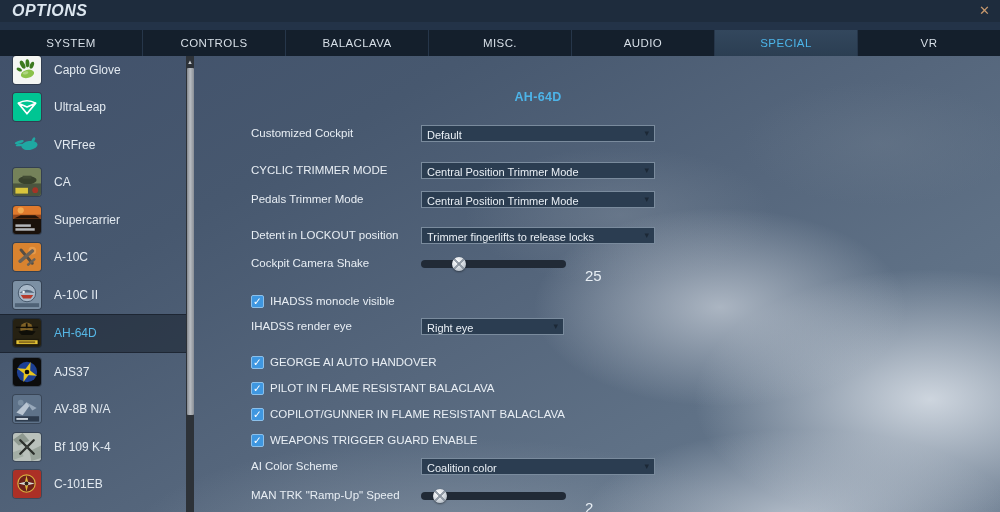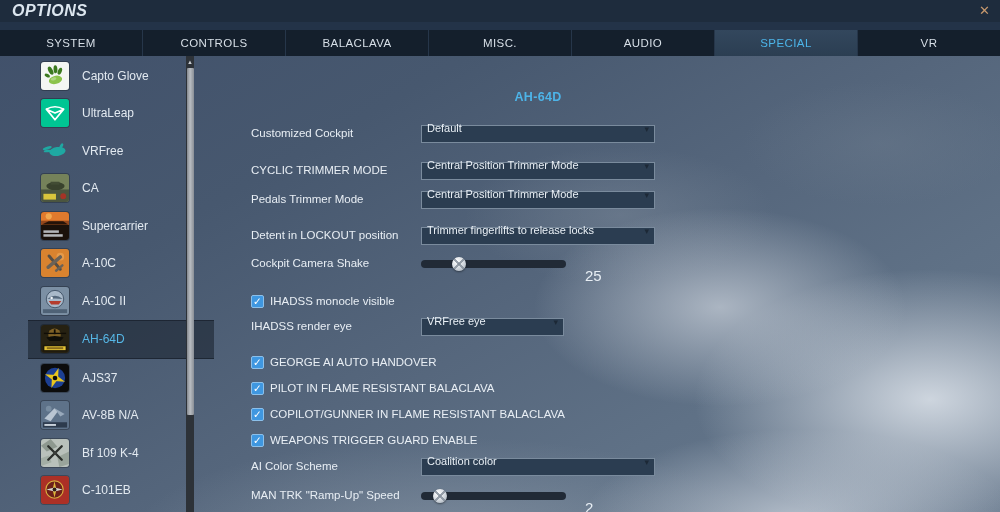--- a/index.html
+++ b/index.html
@@ -21,21 +21,21 @@
     letter-spacing:.5px;color:#dce6ef;}
   .close-x{position:absolute;right:10px;top:3px;font-size:13px;color:#c89a6e;cursor:pointer;line-height:16px;}
   .subband{position:absolute;left:0;top:22px;width:1000px;height:8px;background:#233348;}
   
   .tabs{position:absolute;left:0;top:30px;width:1000px;height:26px;display:flex;background:#141f2c;}
   .tab{flex:1;display:flex;align-items:center;justify-content:center;font-size:11.5px;
     letter-spacing:.4px;color:#d7dfe7;border-right:1px solid #26364a;box-sizing:border-box;cursor:pointer;}
   .tab:last-child{border-right:none;}
   .tab.selected{background:linear-gradient(#33475d,#2b3e52);color:#4cb4e8;}
   
-  .sidebar{position:absolute;left:0;top:57px;width:186px;padding-left:28px;}
+  .sidebar{position:absolute;left:0;top:51px;width:186px;}
   .side-item{position:relative;height:37.5px;display:flex;align-items:center;cursor:pointer;}
   .side-item .mico{margin-left:13px;width:28px;height:28px;flex:0 0 28px;
     border-radius:3px;overflow:hidden;box-shadow:0 0 0 1px rgba(0,0,0,0.25);}
   .side-item .mico.noframe{box-shadow:none;border-radius:0;}
   .side-item .slabel{margin-left:13px;font-size:12px;color:#e2e9f0;}
   .side-item.selected{background:rgba(16,24,34,0.50);
     border-top:1px solid rgba(10,16,24,0.45);border-bottom:1px solid rgba(10,16,24,0.45);}
   .side-item.selected .slabel{color:#56b7e6;}
   
   .scrollbar{position:absolute;left:186px;top:56px;width:8px;height:456px;background:#2d3238;}
@@ -43,22 +43,22 @@
     text-align:center;line-height:12px;cursor:pointer;}
   .sb-thumb{position:absolute;left:0.5px;top:12px;width:7px;height:347px;border-radius:1px;cursor:pointer;
     background:linear-gradient(90deg,#85898f,#b9bdc2 45%,#8a8f96);}
   
   .main{position:absolute;left:194px;top:56px;width:806px;height:456px;}
   .panel-title{position:absolute;left:227px;top:34px;width:234px;text-align:center;
     font-size:12.5px;font-weight:bold;color:#4db4e8;letter-spacing:.3px;}
   .row{position:absolute;left:0;width:941px;height:17px;}
   .rlabel{position:absolute;left:57px;top:0;font-size:11.5px;color:#e8eef4;line-height:17px;}
   .dd{position:absolute;left:227px;top:0;width:234px;height:17px;box-sizing:border-box;
-    background:#2b3d51;border:1px solid #7a8b9d;display:flex;align-items:flex-end;
-    padding:8px 5px;cursor:pointer;}
+    background:#2b3d51;border:1px solid #7a8b9d;display:flex;align-items:flex-start;
+    padding:3px 5px;cursor:pointer;}
   .dd.narrow{width:143px;}
   .dd .dd-val{font-size:11px;color:#eaf0f6;white-space:nowrap;}
   .dd .dd-arrow{margin-left:auto;color:#1c2836;font-size:9px;line-height:9px;}
   .cb{position:absolute;left:57px;top:1px;width:13px;height:13px;box-sizing:border-box;
     background:#3f97e0;border:1px solid #8cc0ea;border-radius:2px;color:#fff;
     font-size:10.5px;line-height:11px;text-align:center;cursor:pointer;}
   .cblabel{position:absolute;left:76px;top:0;font-size:11.5px;color:#e8eef4;line-height:15px;}
   .slider{position:absolute;left:227px;top:0;width:145px;height:17px;cursor:pointer;}
   .slider .track{position:absolute;left:0;right:0;top:5px;height:8px;background:#212a36;border-radius:4px;}
   .slider .knob{position:absolute;top:1.5px;width:14px;height:14px;margin-left:-7px;border-radius:50%;
@@ -317,21 +317,21 @@
     </div>
 
     <div class="row" style="top:238px">
       <span class="cb">✓</span>
       <span class="cblabel">IHADSS monocle visible</span>
     </div>
 
     <div class="row" style="top:262px">
       <span class="rlabel">IHADSS render eye</span>
       <div class="dd narrow">
-        <span class="dd-val">VRFree eye</span>
+        <span class="dd-val">Right eye</span>
         <span class="dd-arrow">▾</span>
       </div>
     </div>
 
     <div class="row" style="top:299px">
       <span class="cb">✓</span>
       <span class="cblabel">GEORGE AI AUTO HANDOVER</span>
     </div>
 
     <div class="row" style="top:325px">

